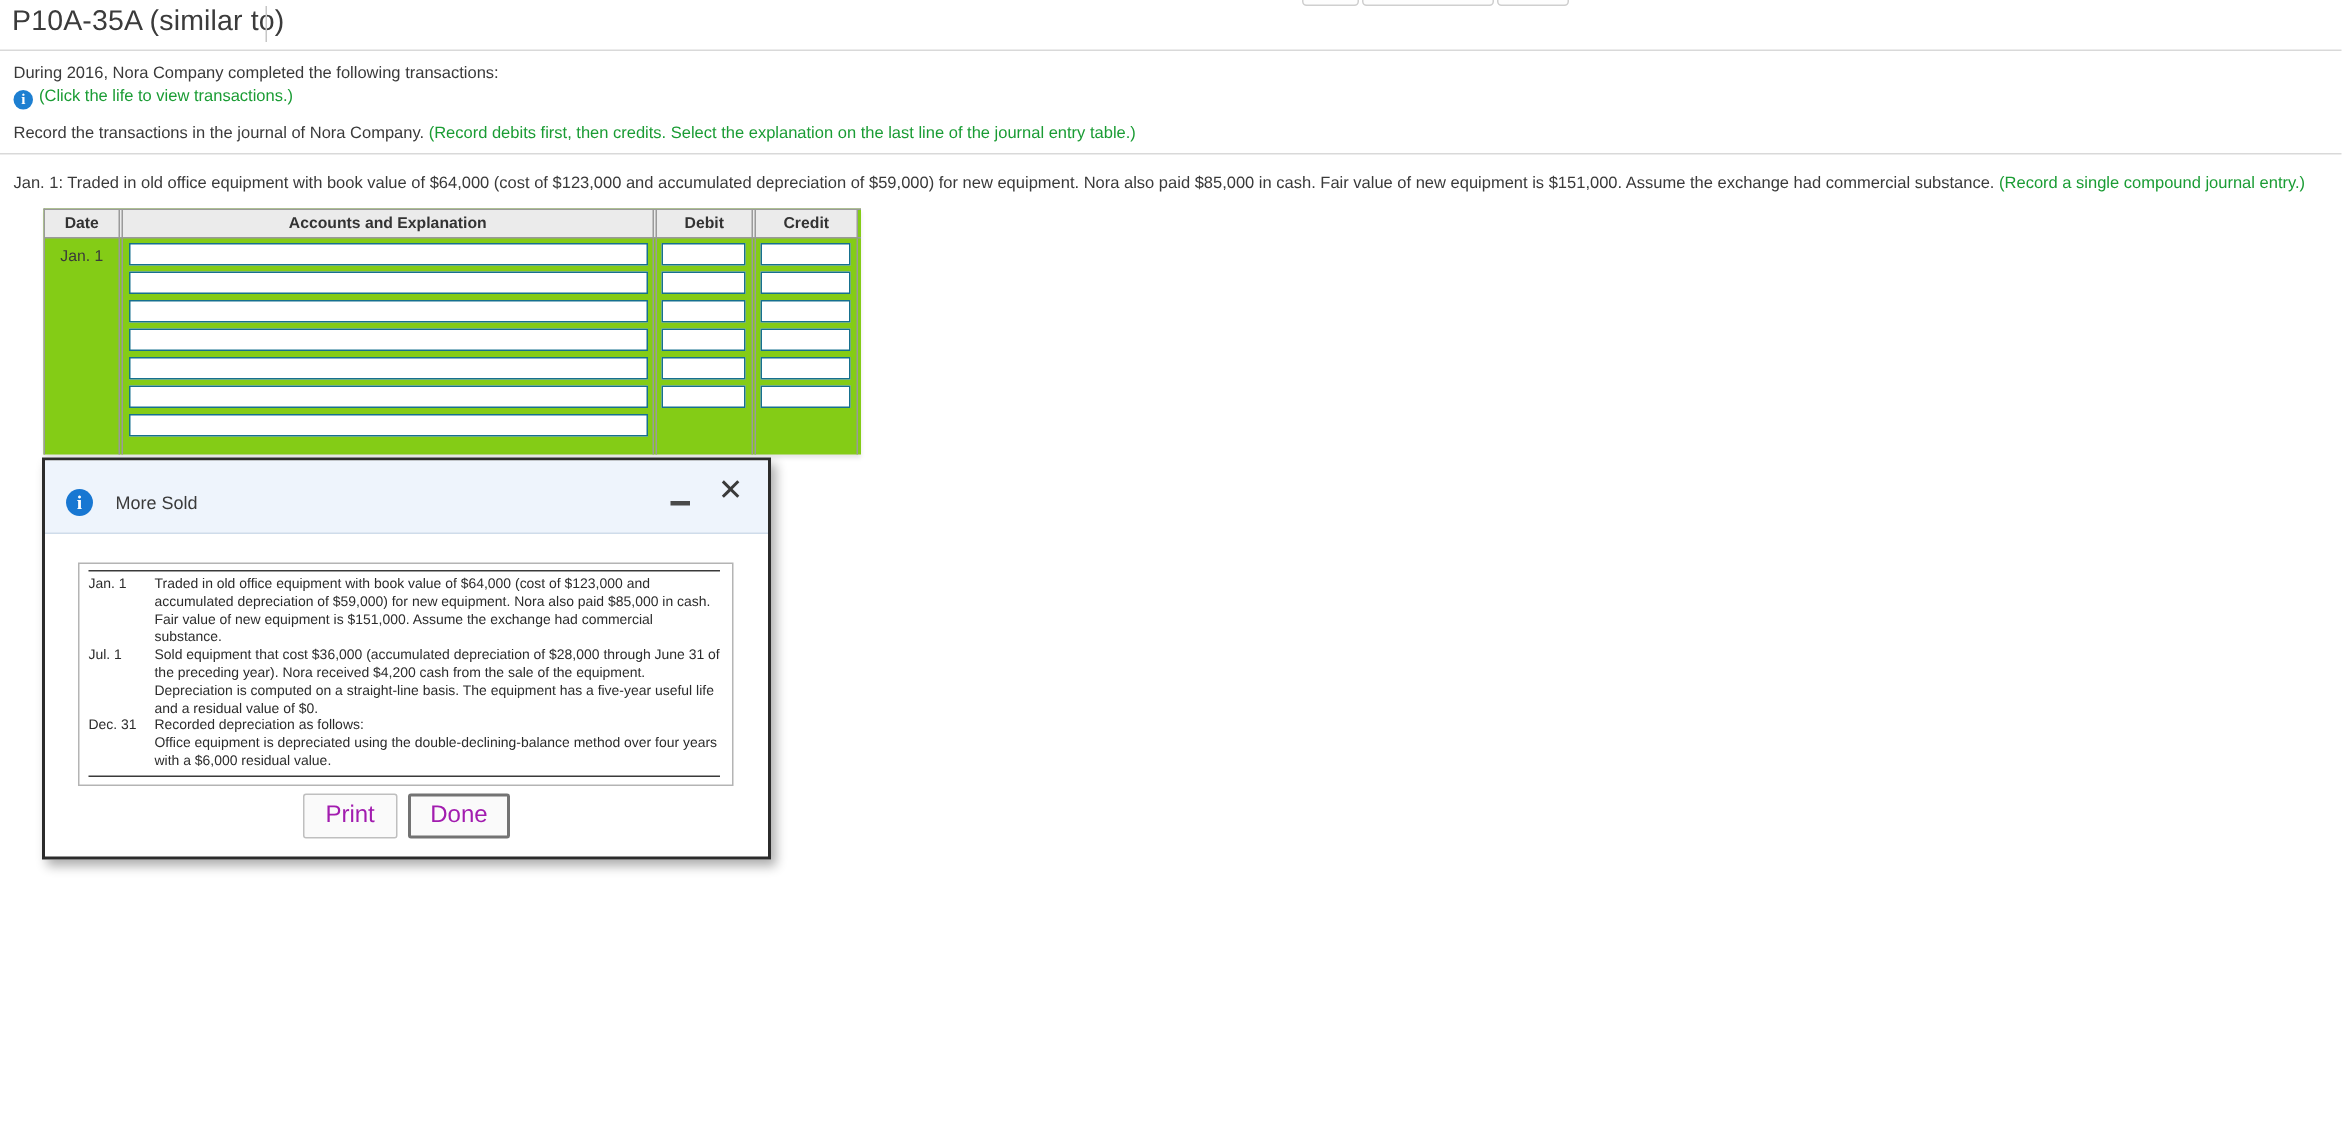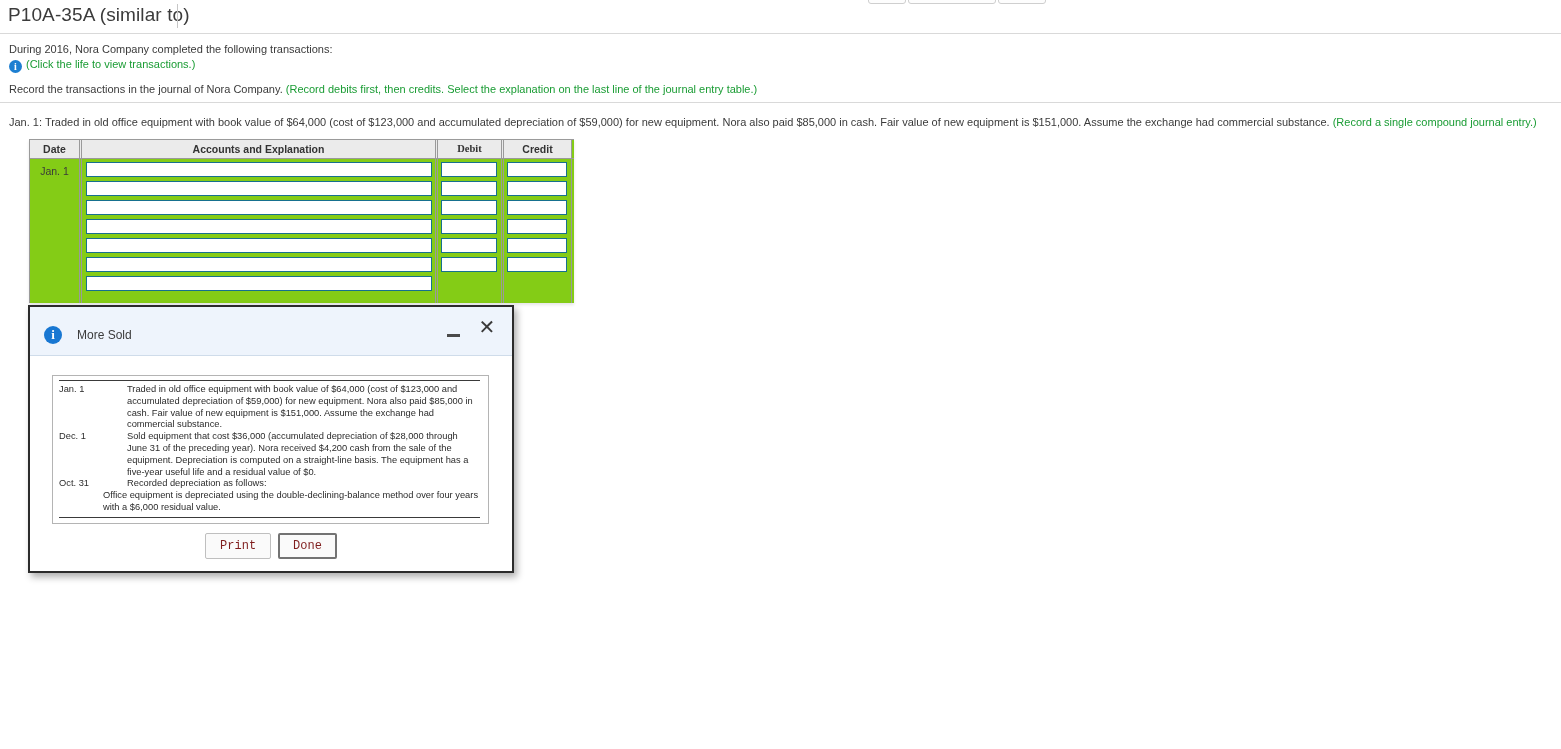--- a/index.html
+++ b/index.html
@@ -129,21 +129,21 @@
     font-weight: bold;
     color: #333;
     text-align: center;
     line-height: 18px;
     box-sizing: border-box;
     border-right: 3px double #9a9a9a;
     background: #ebebeb;
   }
   .col-date   { width: 52px; }
   .col-acct   { width: 356px; }
-  .col-debit  { width: 66px; font-family: Liberation Serif, serif; }
+  .col-debit  { width: 66px; }
   .col-credit { width: 68px; border-right: 1px solid #9a9a9a !important; }
 
   .j-body { display: flex; }
   .j-datecell {
     width: 52px;
     box-sizing: border-box;
     border-right: 3px double #9a9a9a;
     font-size: 10.5px;
     color: #3a3a3a;
     text-align: center;
@@ -275,42 +275,42 @@
     display: flex;
     font-size: 9.3px;
     line-height: 11.8px;
     color: #2b2b2b;
   }
   .txn-date {
     width: 44px;
     flex: 0 0 44px;
     white-space: nowrap;
   }
-  .txn-desc { flex: 1; margin-left: 24px; }
+  .txn-desc { flex: 1; }
   .txn-subline {
     margin-left: 44px;
     font-size: 9.3px;
     line-height: 11.8px;
     color: #2b2b2b;
   }
 
   .dlg-footer {
     position: absolute;
     left: 0;
     bottom: 12px;
     width: 100%;
     display: flex;
     justify-content: center;
     align-items: center;
     gap: 7px;
   }
   .dlg-btn {
-    font-family: Liberation Mono, monospace;
-    font-size: 12px;
-    color: #7f1d1d;
+    font-family: Liberation Sans, sans-serif;
+    font-size: 16px;
+    color: #a21caf;
     background: #fafafa;
     border: 1px solid #bfbfbf;
     border-radius: 2px;
     padding: 5px 14px;
     cursor: pointer;
   }
   .dlg-btn.focused {
     border: 2px solid #737373;
     padding: 4px 13px;
     background: #fafafa;
@@ -397,26 +397,26 @@
   <div class="dlg-body">
     <div class="txn-box">
       <div class="txn-inner">
 
         <div class="txn-row">
           <div class="txn-date">Jan. 1</div>
           <div class="txn-desc">Traded in old office equipment with book value of $64,000 (cost of $123,000 and accumulated depreciation of $59,000) for new equipment. Nora also paid $85,000 in cash. Fair value of new equipment is $151,000. Assume the exchange had commercial substance.</div>
         </div>
 
         <div class="txn-row">
-          <div class="txn-date">Dec. 1</div>
+          <div class="txn-date">Jul. 1</div>
           <div class="txn-desc">Sold equipment that cost $36,000 (accumulated depreciation of $28,000 through June 31 of the preceding year). Nora received $4,200 cash from the sale of the equipment. Depreciation is computed on a straight-line basis. The equipment has a five-year useful life and a residual value of $0.</div>
         </div>
 
         <div class="txn-row">
-          <div class="txn-date">Oct. 31</div>
+          <div class="txn-date">Dec. 31</div>
           <div class="txn-desc">Recorded depreciation as follows:</div>
         </div>
         <div class="txn-subline">Office equipment is depreciated using the double-declining-balance method over four years with a $6,000 residual value.</div>
 
       </div>
     </div>
   </div>
 
   <div class="dlg-footer">
     <button class="dlg-btn">Print</button>

